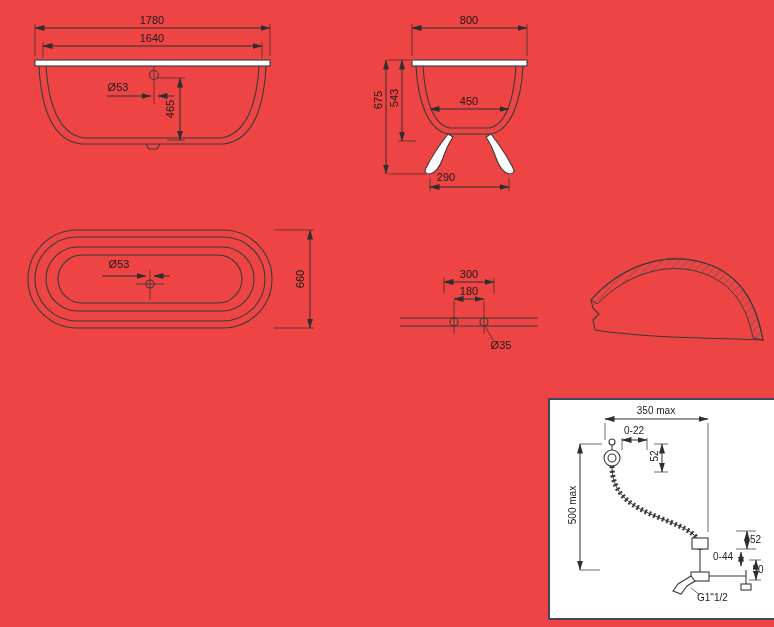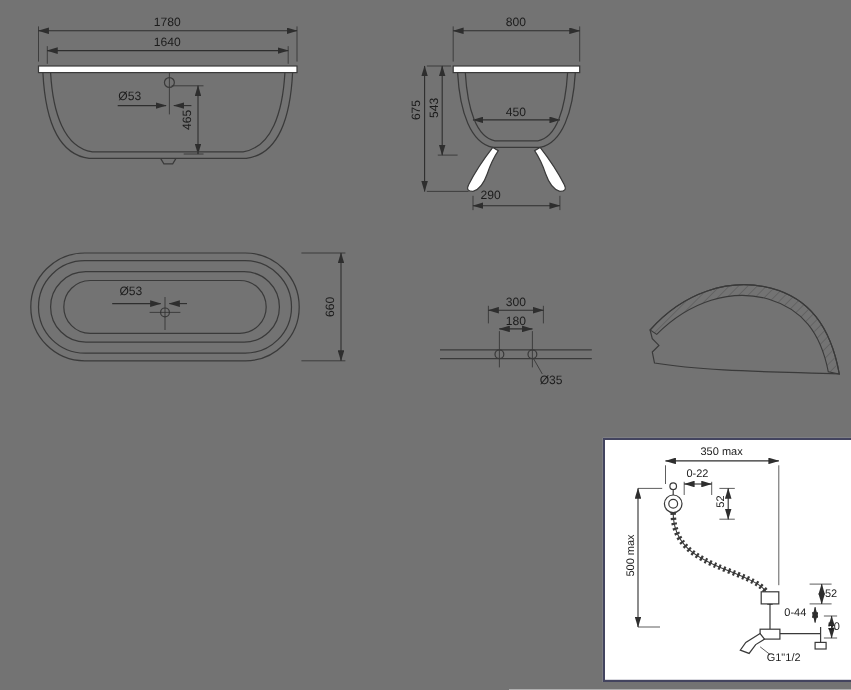--- a/index.html
+++ b/index.html
@@ -1,16 +1,16 @@
 <!DOCTYPE html>
 <html><head>
 <meta charset="utf-8">
 <style>
   html,body{margin:0;padding:0;background:#ffffff;}
-  .canvas{position:relative;width:774px;height:627px;background:#737373;overflow:hidden;
+  .canvas{position:relative;width:774px;height:627px;background:#ef4444;overflow:hidden;
           font-family:"Liberation Sans",sans-serif;}
   svg.view{position:absolute;overflow:visible;}
   .ln{fill:none;stroke:#2e2e2e;stroke-width:1;}
   .thin{fill:none;stroke:#2e2e2e;stroke-width:0.7;}
   .obj{fill:#ffffff;stroke:#3a3a3a;stroke-width:1.1;}
   .objn{fill:none;stroke:#3a3a3a;stroke-width:1.1;}
   text.t{font-family:"Liberation Sans",sans-serif;font-size:11px;fill:#1c1c1c;}
   text.sm{font-family:"Liberation Sans",sans-serif;font-size:10px;fill:#1c1c1c;}
   .inset{position:absolute;left:548px;top:398px;width:216px;height:218px;
          border:2px solid #43445f;background:#fff;padding-left:31px;}

